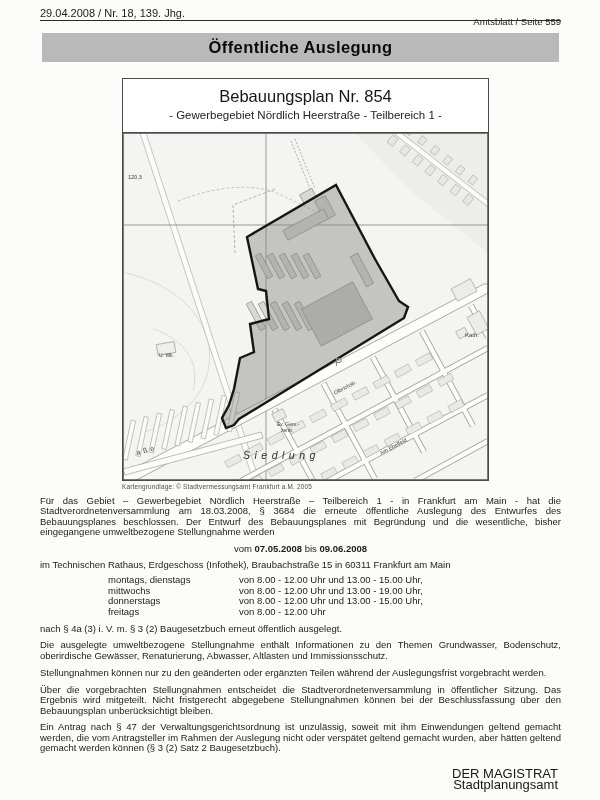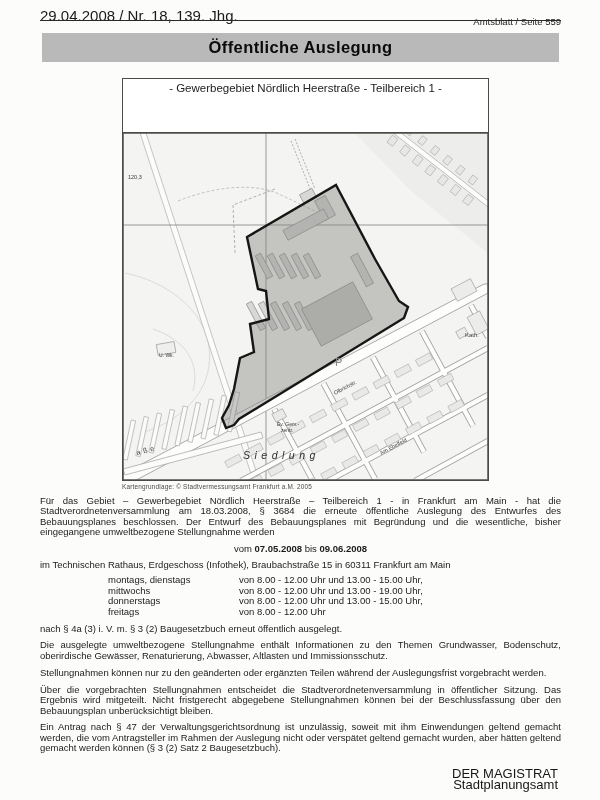--- a/index.html
+++ b/index.html
@@ -1,21 +1,21 @@
 <!DOCTYPE html>
 <html lang="de"><head>
 <meta charset="utf-8">
 <style>
   html,body{margin:0;padding:0;}
   body{
     width:600px;height:800px;overflow:hidden;background:#fcfcfb;
     font-family:"Liberation Sans","DejaVu Sans",sans-serif;color:#1b1b1b;
     position:relative;
   }
-  .hdr-left{position:absolute;left:40px;top:7px;font-size:15px;}
+  .hdr-left{position:absolute;left:40px;top:7px;font-size:11px;}
   .hdr-right{position:absolute;right:39px;top:7px;font-size:9.5px;text-align:right;margin-top:9px;}
   .hdr-rule{position:absolute;left:40px;top:20px;width:521px;height:0;border-top:1.3px solid #2a2a2a;}
   .banner{
     position:absolute;left:42px;top:33px;width:517px;height:29px;background:#b9b9b9;
     text-align:center;line-height:29px;font-size:16.5px;font-weight:bold;color:#0a0a0a;
     letter-spacing:.4px;
   }
   .plan-box{
     position:absolute;left:122px;top:78px;width:365px;height:401px;
     border:1px solid #4a4a48;background:#fff;
@@ -47,20 +47,21 @@
 <body>
 
 <div class="hdr-left">29.04.2008 / Nr. 18, 139. Jhg.</div>
 <div class="hdr-right">Amtsblatt / Seite 559</div>
 <div class="hdr-rule"></div>
 
 <div class="banner">Öffentliche Auslegung</div>
 
 <div class="plan-box">
   <div class="box-title">
+    <div class="t1">Bebauungsplan Nr. 854</div>
     <div class="t2">- Gewerbegebiet Nördlich Heerstraße - Teilbereich 1 -</div>
   </div>
   <div class="map-wrap">
     <svg width="365" height="347" viewBox="0 0 365 347">
       <defs>
         <clipPath id="siedClip">
             <polygon points="0,356 368,162 368,348 0,348"></polygon>
           </clipPath>
       </defs>
 

